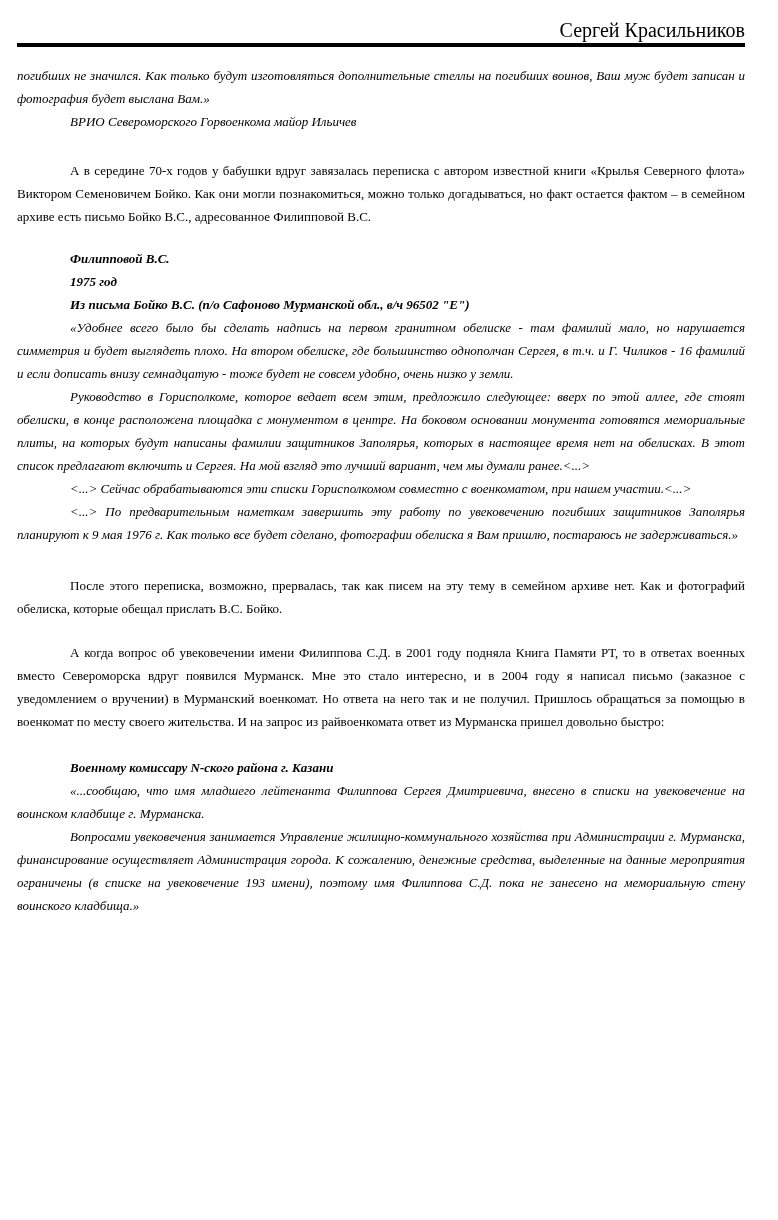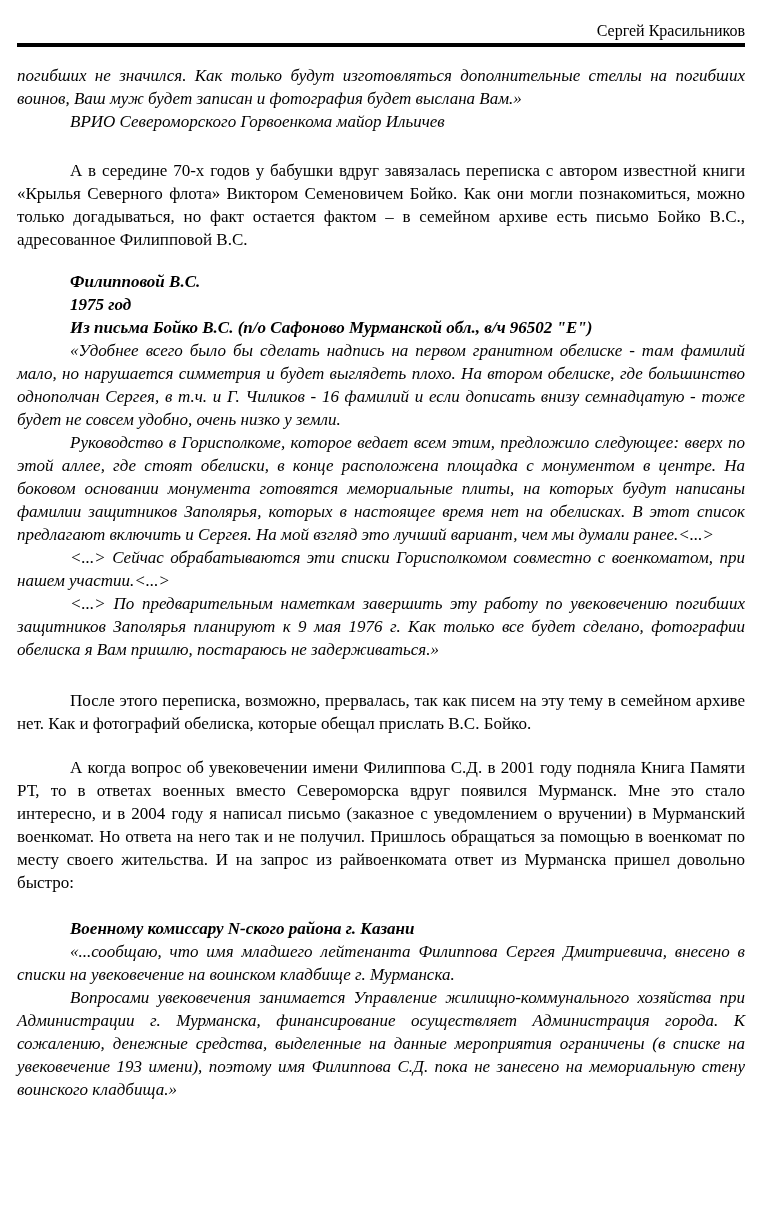--- a/index.html
+++ b/index.html
@@ -18,31 +18,31 @@
     box-sizing: border-box;
   }
   .content {
     margin: 0 33px 0 17px; 
   }
   .header {
     padding-top: 21px;
   }
   .header-author {
     text-align: right;
-    font-size: 16px;
+    font-size: 20px;
     line-height: 19px;
   }
   .header-rule {
     height: 4px;
     background: #000000;
     margin-top: 3px;
   }
   .body-text {
     margin-top: 17px;
-    font-size: 17px;
+    font-size: 13px;
     line-height: 23px;
     text-align: justify;
   }
   .body-text p {
     margin: 0;
     text-indent: 53px;
   }
   .noind { text-indent: 0 !important; }
   .it  { font-style: italic; }
   .bi  { font-style: italic; font-weight: bold; }

